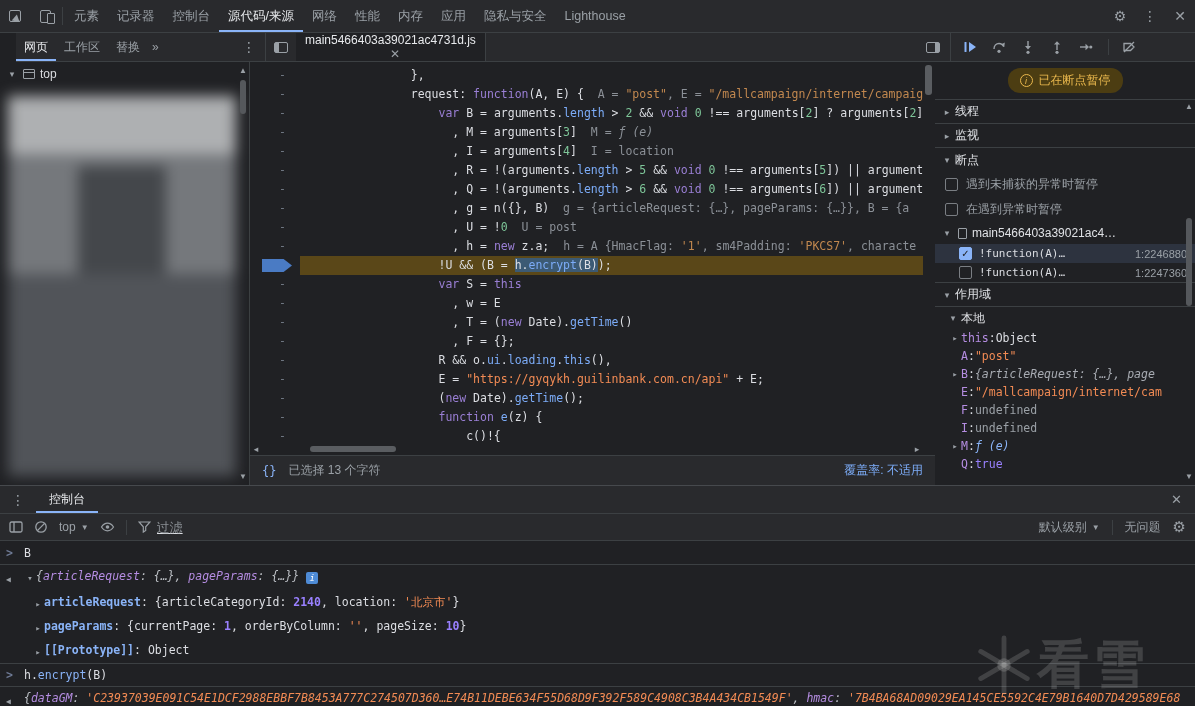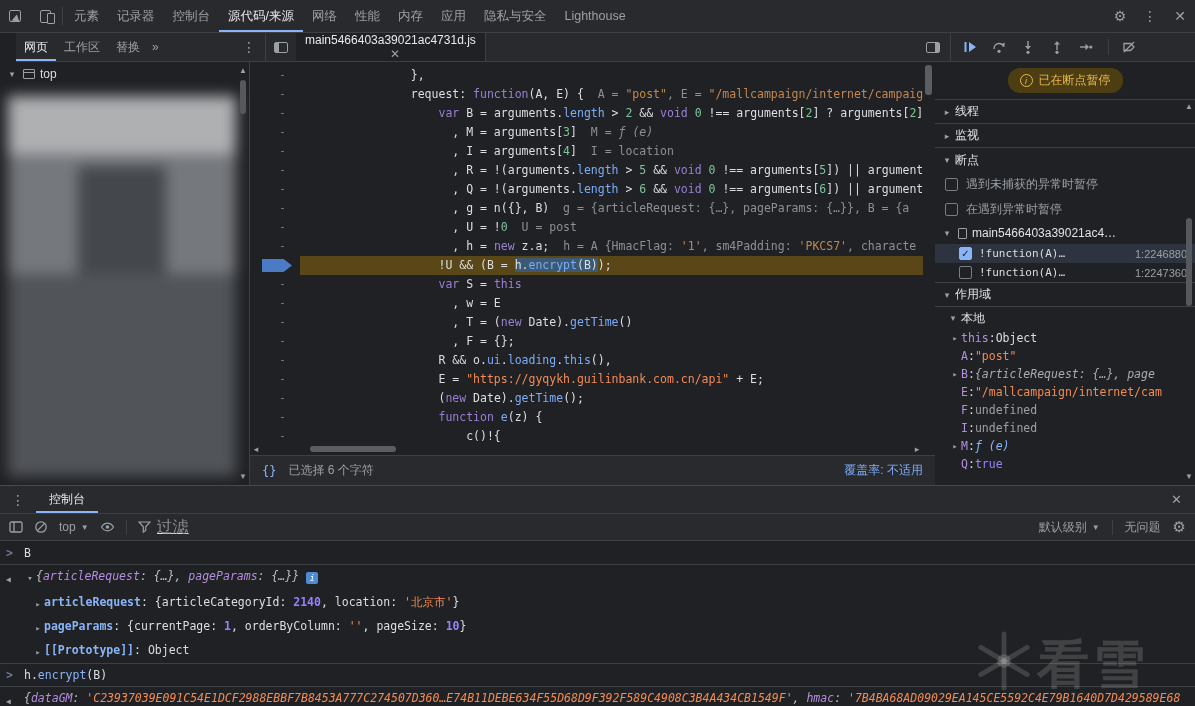--- a/index.html
+++ b/index.html
@@ -128,41 +128,41 @@
   .d-tab{display:flex;align-items:center;padding:0 13px;color:var(--t1);box-shadow:inset 0 -2px 0 var(--blue);cursor:pointer;}
   .d-close{margin-left:auto;display:flex;align-items:center;padding:0 13px;color:var(--t2);font-size:13px;cursor:pointer;}
   .d-toolbar{height:27px;background:var(--bar);border-bottom:1px solid var(--border);display:flex;
              align-items:center;gap:11px;padding:0 9px;color:var(--t2);}
   .ct-icon{display:flex;align-items:center;cursor:pointer;font-size:13px;color:var(--t2);}
   .ctx{display:flex;align-items:center;gap:5px;cursor:pointer;}
   .caret{font-size:8px;color:var(--t2);}
   .vsep2{width:1px;height:15px;background:var(--border);}
   .filter{display:flex;align-items:center;gap:6px;flex:0 0 auto;}
   .filter input{background:transparent;border:none;outline:none;color:#dcdee3;width:430px;
-                font-family:"Liberation Sans","DejaVu Sans",sans-serif;font-size:16px;text-decoration:underline;}
+                font-family:"Liberation Sans","DejaVu Sans",sans-serif;font-size:13px;text-decoration:underline;}
   .filter input::placeholder{color:#8a8f94;}
   .right-group{margin-left:auto;display:flex;align-items:center;gap:12px;}
   .d-messages{position:absolute;left:0;right:0;top:56px;bottom:0;overflow:hidden;
               font:11.5px/18px "DejaVu Sans Mono","Liberation Mono",monospace;color:#dcdee3;}
   .msg{display:flex;padding:2px 8px 2px 6px;min-height:19px;}
   .msg.bt{border-top:1px solid var(--border);}
   .msg .prompt{flex:0 0 18px;color:#6d7994;font-weight:bold;}
   .msg .rarrow{flex:0 0 18px;color:var(--t2);font-size:8px;padding-top:4px;}
   .msg .spacer{flex:0 0 26px;}
   .msg .tri{padding-top:2px;cursor:pointer;}
   .msg-body{flex:1;white-space:pre-wrap;word-break:break-all;}
   .cd{color:#dcdee3;} .ci{color:#bdc1c6;font-style:italic;} .ck{color:#b58de2;font-style:italic;}
   .cs{color:#f28b54;} .csi{color:#f28b54;font-style:italic;} .cn{color:#9980ff;font-weight:bold;}
   .cp{color:var(--blue);font-weight:600;} .cf{color:var(--blue);}
   .info-badge{display:inline-flex;width:12px;height:12px;background:#4e8bd6;color:#fff;border-radius:2px;
               align-items:center;justify-content:center;font-size:9px;font-style:italic;margin-left:7px;
               vertical-align:-1px;cursor:pointer;}
 
   
-  .watermark{position:absolute;right:46px;bottom:6px;display:flex;gap:2px;
+  .watermark{position:absolute;right:46px;bottom:6px;display:flex;align-items:center;gap:2px;
              color:rgba(255,255,255,0.15);pointer-events:none;z-index:9;}
   .watermark .wm-text{font-size:52px;font-weight:bold;letter-spacing:4px;}
 </style>
 </head>
 <body>
 
 <div id="root">
 
   <div class="topbar">
     <div class="tb-icon">
@@ -309,21 +309,21 @@
       </div>
     <div class="hscroll">
       <span class="sarr">◂</span>
       <div class="htrack">
           <div class="hthumb"></div>
         </div>
       <span class="sarr">▸</span>
     </div>
     <div class="statusbar">
       <span class="braces">{}</span>
-      <span>已选择 6 个字符</span>
+      <span>已选择 13 个字符</span>
       <span class="coverage">覆盖率: 不适用</span>
     </div>
   </div>
 
   <div class="right-panel">
     <div class="banner-row">
       <div class="banner">
         <span class="info-circle">i</span>
         <span>已在断点暂停</span>
       </div>

